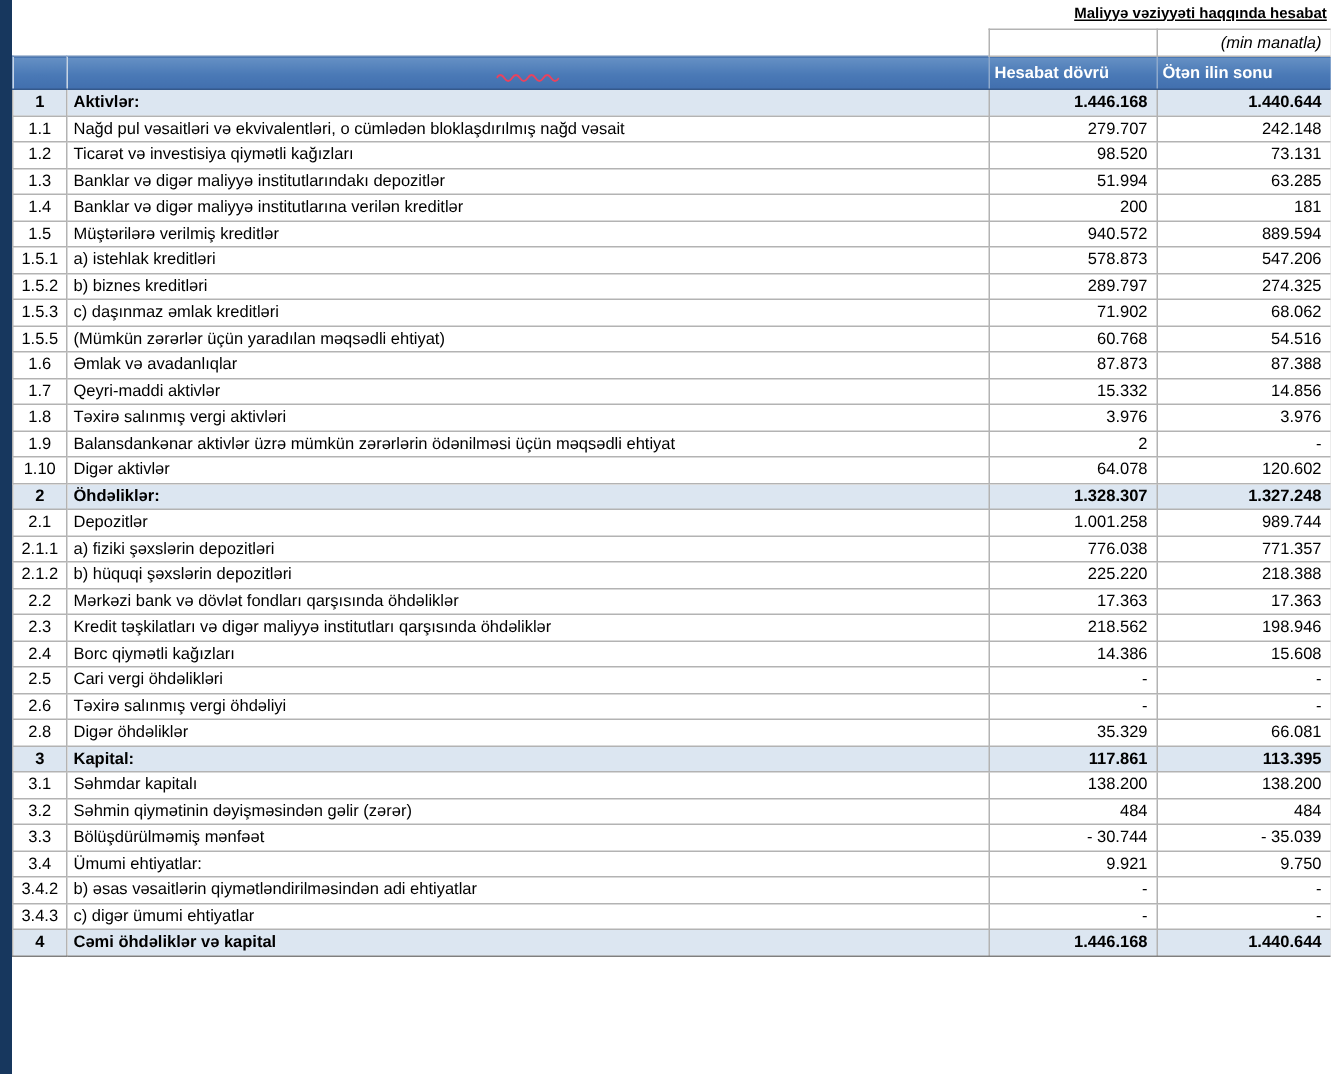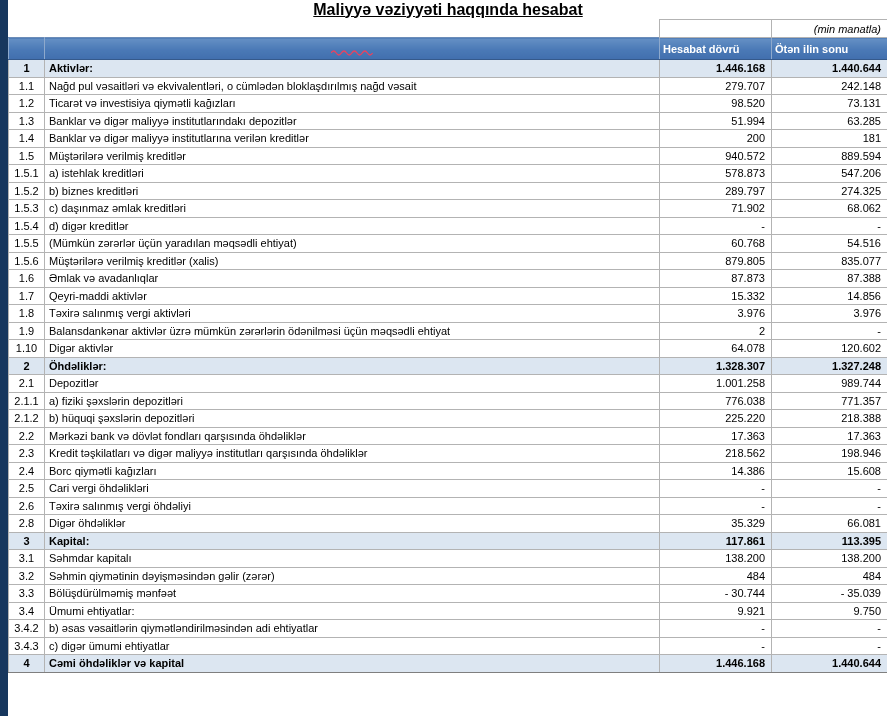--- a/index.html
+++ b/index.html
@@ -26,22 +26,22 @@
   col.c-v1{width:112px;}
   col.c-v2{width:116px;}
 
   td{
     font-size:11px;line-height:16px;white-space:nowrap;overflow:hidden;
     padding:0 3px;vertical-align:middle;
   }
 
   
   tr.title-row td{
-    border:none;height:19px;text-align:center;
-    font-size:16px;font-weight:bold;text-decoration:underline;
+    border:none;height:19px;text-align:right;
+    font-size:10px;font-weight:bold;text-decoration:underline;
   }
   tr.note-row td{height:17px;border:none;}
   tr.note-row td.note-bordered{border:1px solid var(--grid);margin-top:37px;}
   tr.note-row td.note-cell{
     text-align:right;font-style:italic;padding-right:6px;font-size:11px;
   }
   tr.head-row td{
     height:21px;
     background-image:linear-gradient(180deg,#6590c4 0%,#4a79b6 55%,#416fae 100%);
     background-color:var(--header-bg);
@@ -142,39 +142,27 @@
         <td class="label">b) biznes kreditləri</td>
         <td class="val">289.797</td>
         <td class="val">274.325</td>
       </tr>
       <tr class="row-italic">
         <td class="num">1.5.3</td>
         <td class="label">c) daşınmaz əmlak kreditləri</td>
         <td class="val">71.902</td>
         <td class="val">68.062</td>
       </tr>
-      <tr class="row-italic">
-        <td class="num">1.5.4</td>
-        <td class="label">d) digər kreditlər</td>
-        <td class="val">-</td>
-        <td class="val">-</td>
-      </tr>
       <tr class="row-normal">
         <td class="num">1.5.5</td>
         <td class="label">(Mümkün zərərlər üçün yaradılan məqsədli ehtiyat)</td>
         <td class="val">60.768</td>
         <td class="val">54.516</td>
       </tr>
       <tr class="row-normal">
-        <td class="num">1.5.6</td>
-        <td class="label">Müştərilərə verilmiş kreditlər (xalis)</td>
-        <td class="val">879.805</td>
-        <td class="val">835.077</td>
-      </tr>
-      <tr class="row-normal">
         <td class="num">1.6</td>
         <td class="label">Əmlak və avadanlıqlar</td>
         <td class="val">87.873</td>
         <td class="val">87.388</td>
       </tr>
       <tr class="row-normal">
         <td class="num">1.7</td>
         <td class="label">Qeyri-maddi aktivlər</td>
         <td class="val">15.332</td>
         <td class="val">14.856</td>

